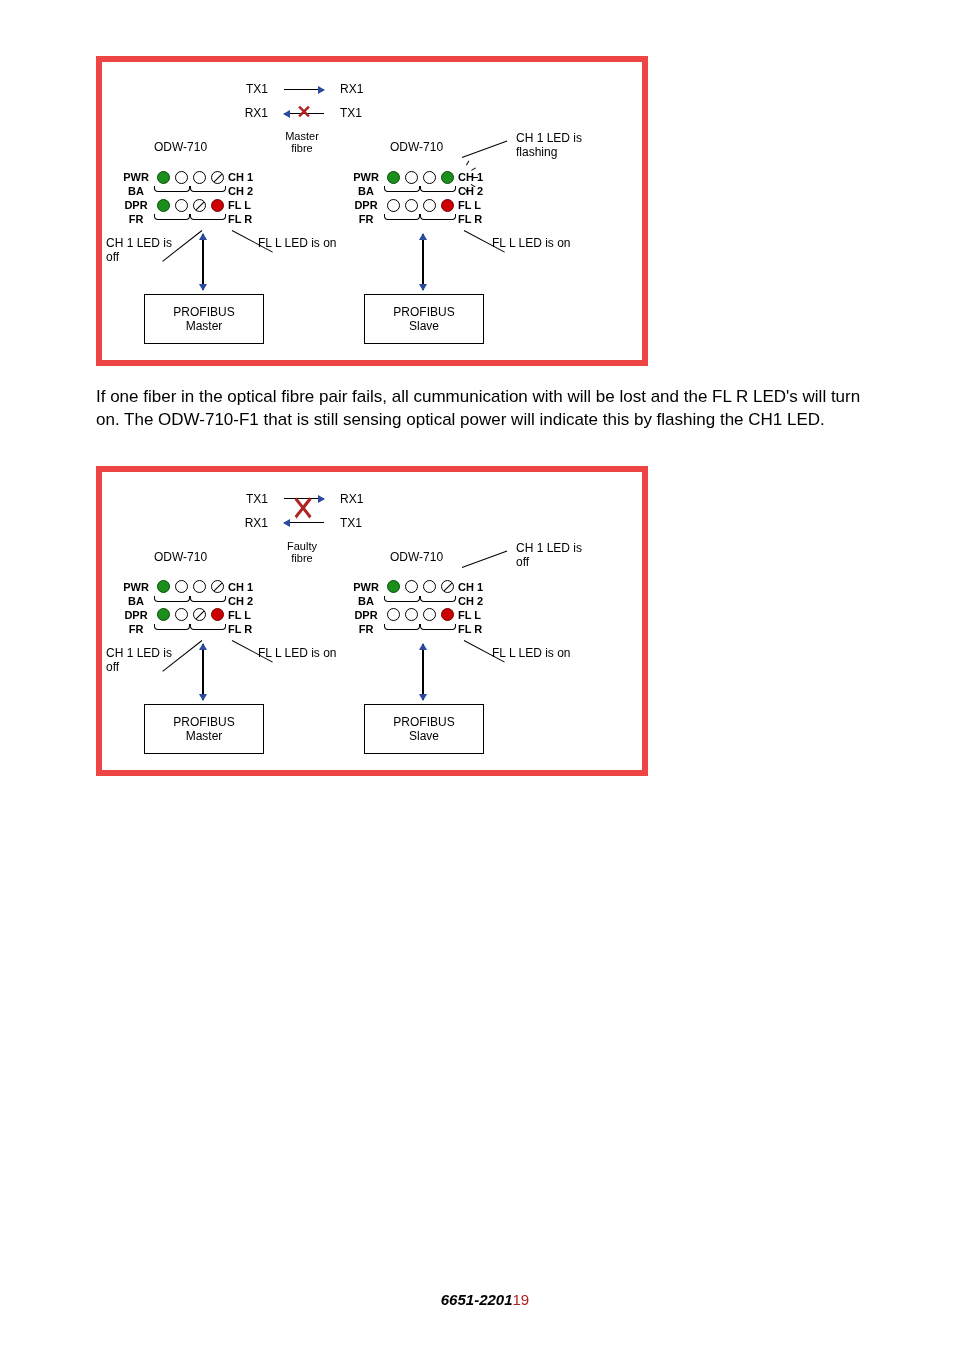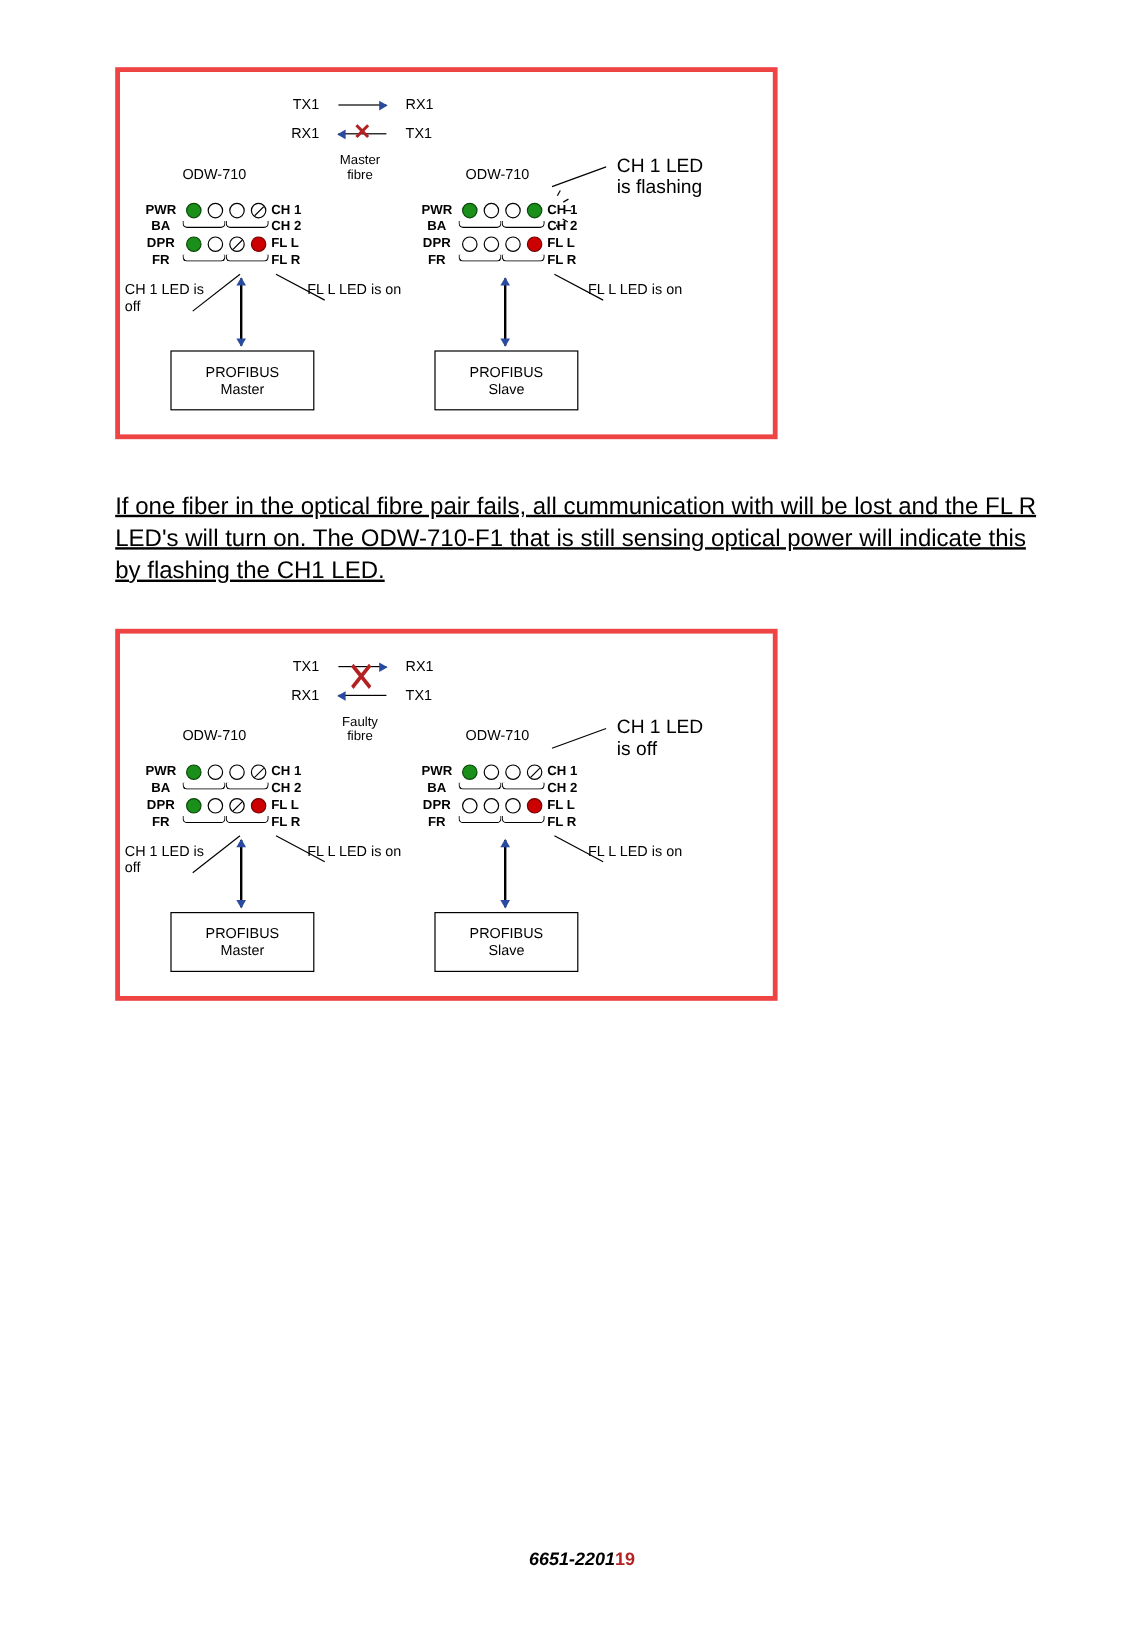--- a/index.html
+++ b/index.html
@@ -14,45 +14,44 @@
   .page {
     padding: 56px 80px 40px 96px;
   }
   h1.title {
     color: #b22222;
     font-size: 30px;
     font-weight: 700;
     margin-bottom: 34px;
   }
   .diagram {
-    border: 4px solid #ef4444;
+    border: 6px solid #ef4444;
     width: 552px;
     height: 310px;
     position: relative;
-    margin-bottom: 43px;
+    margin-bottom: 20px;
     font-size: 12px;
   }
   .paragraph {
-    font-size: 20px;
+    font-size: 17px;
     line-height: 1.35;
     margin-bottom: 34px;
     width: 770px;
-    text-decoration: underline;
   }
   .footer {
     position: absolute;
     bottom: 46px;
     left: 96px;
     right: 80px;
     display: flex;
     justify-content: center;
     font-size: 15px;
   }
   .footer .doc { font-style: italic; font-weight: 700; color: #000;}
-  .footer .pg { color: #b22222; font-weight: 700; }
+  .footer .pg { color: #b22222; font-weight: 400; }
 
   
   .tx-rx-row { position: absolute; display: flex; align-items: center; }
   .lab { width: 60px; text-align: right; padding-right: 4px; }
   .lab-l { width: 60px; text-align: left; padding-left: 4px; }
   .arrow-box { width: 64px; display: flex; justify-content: center; align-items: center; position: relative;}
   .arrow-line { height: 1px; background: #000; width: 40px; position: relative; }
   .arrow-r::after {
     content: ""; position: absolute; right: -1px; top: -3px;
     border-left: 7px solid #2a4aa0; border-top: 4px solid transparent; border-bottom: 4px solid transparent;
@@ -61,21 +60,21 @@
     content: ""; position: absolute; left: -1px; top: -3px;
     border-right: 7px solid #2a4aa0; border-top: 4px solid transparent; border-bottom: 4px solid transparent;
   }
   .x-mark {
     position: absolute; font-weight: 700; font-size: 18px; color: #b22222;
     left: 50%; top: 50%; transform: translate(-50%, -55%);
     font-family: Arial, sans-serif;
   }
   .dev-name { position: absolute; }
   .mid-note { position: absolute; font-size: 11px; text-align: center; line-height: 1.1; width: 40px; }
-  .side-note { position: absolute; font-size: 16px; line-height: 1.15; width: 80px; }
+  .side-note { position: absolute; font-size: 12px; line-height: 1.15; width: 80px; }
 
   .led-block {
     position: absolute; width: 170px; height: 56px;
     display: grid;
     grid-template-columns: 34px 18px 18px 18px 18px 36px;
     grid-template-rows: 14px 14px 14px 14px;
     align-items: center;
     font-weight: 700;
     font-size: 11px;
   }

